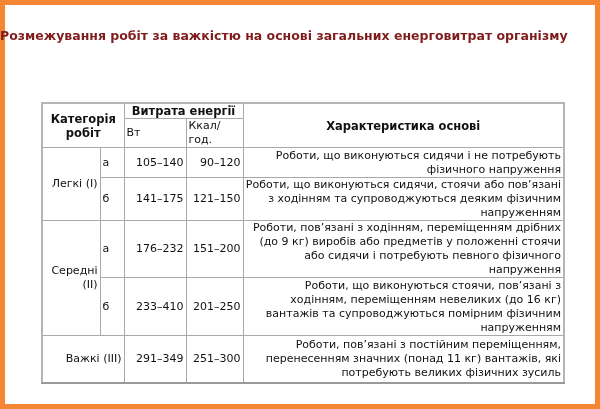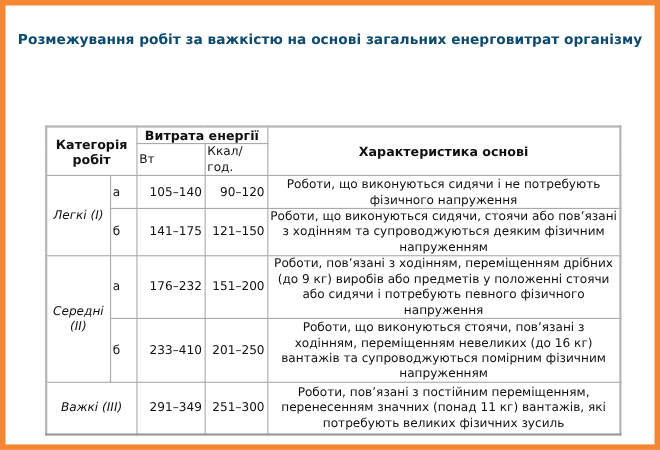--- a/index.html
+++ b/index.html
@@ -13,49 +13,49 @@
     .frame {
       position: absolute;
       left: 5px; top: 5px;
       width: 590px; height: 399px;
       background: #ffffff;
     }
     .title {
       position: absolute;
       left: 0; top: 28px;
       width: 600px;
-      text-align: center;
+      text-align: left;
       font-weight: bold;
       font-size: 12.5px;
       line-height: 16px;
-      color: #0c4a6e;
+      color: #7f1d1d;
     }
     table.work {
       position: absolute;
-      left: 41px; top: 114px;
+      left: 41px; top: 102px;
       width: 524px;
       border-collapse: collapse;
       border: 2px solid #b5b5b5;
       border-bottom-color: #9a9a9a;
       font-size: 11px;
       color: #111;
       table-layout: fixed;
     }
     table.work td, table.work th {
       border: 1px solid #a9a9a9;
       padding: 0 2px;
       vertical-align: middle;
       line-height: 14px;
     }
     th { font-weight: bold; font-size: 11.5px; }
-    .c-cat { width: 58px; text-align: center; font-style: italic; }
+    .c-cat { width: 58px; text-align: right; }
     .c-sub { width: 24px; text-align: left; }
     .c-w { width: 62px; text-align: right; }
     .c-k { width: 57px; text-align: right; }
-    .c-ch { text-align: center; }
+    .c-ch { text-align: right; }
     tr.h1 { height: 15px; }
     tr.h2 { height: 18px; }
     tr.r1 { height: 30px; }
     tr.r2 { height: 43px; }
     tr.r3 { height: 57px; }
     tr.r4 { height: 58px; }
     tr.r5 { height: 47px; }
     .hdr-cat { line-height: 14px; }
     td.sub-th { font-weight: normal; text-align: left; font-size: 11px; }
   </style>

